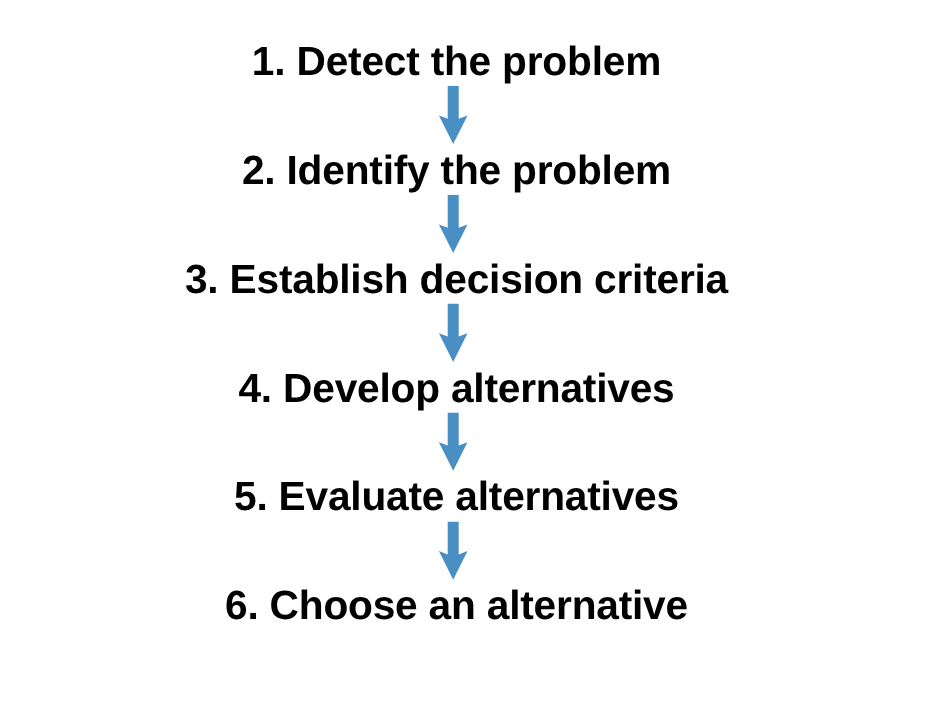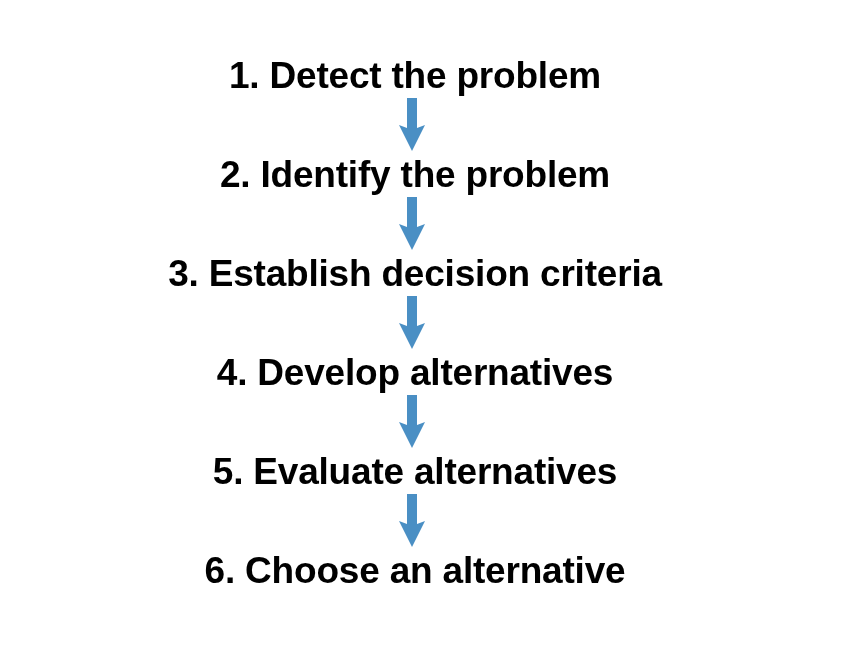--- a/index.html
+++ b/index.html
@@ -18,21 +18,21 @@
   #flowchart {
     position: relative;
     width: 846px;
     height: 654px;
     background: #ffffff;
     display: flex;
     flex-direction: column;
     align-items: center;
     justify-content: flex-start;
     box-sizing: border-box;
-    padding-top: 54px;
+    padding-top: 34px;
   }
 
   .flow-node {
     display: block;
     text-align: center;
     color: #000000;
     font-family: "Liberation Sans", sans-serif;
     font-weight: bold;
     font-size: 37px;
     line-height: 44px;

